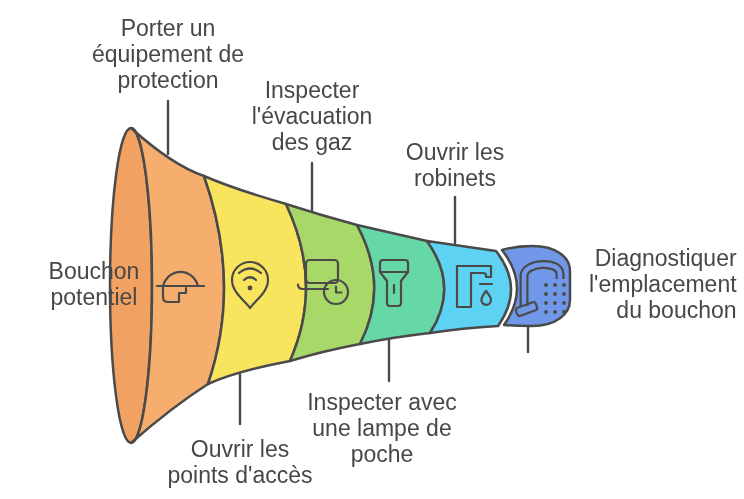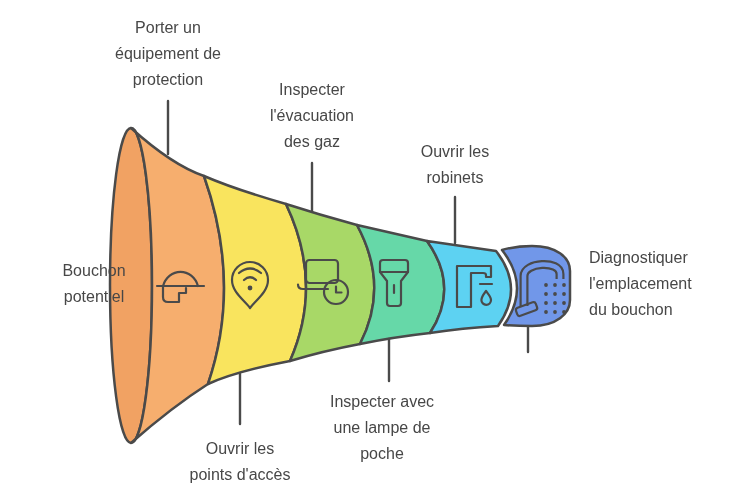--- a/index.html
+++ b/index.html
@@ -6,27 +6,27 @@
   body {
     width:744px; height:499px;
     background: var(--background, #ffffff);
     font-family: "Liberation Sans", sans-serif;
     position:relative; overflow:hidden;
   }
   .stage { position:absolute; inset:0; }
   svg.funnel { position:absolute; left:0; top:0; }
   .label {
     position:absolute;
-    font-size:16px; line-height:26px;
+    font-size:23px; line-height:26px;
     color: var(--text, #474747);
     white-space:pre-line;
     text-align:center;
   }
   .label.center { transform:translateX(-50%); }
-  .label.left-align { text-align:left; }
+  .label.left-align { text-align:right; }
   .ink  { stroke: var(--outline, #4a4a4a); }
   .seg  { stroke-width:2.5; stroke-linejoin:round; }
   .icon-stroke { fill:none; stroke-width:2.2; stroke-linecap:round; stroke-linejoin:round; }
   .pipe-outer  { fill:none; stroke-width:9; stroke-linecap:butt; }
   .pipe-inner  { fill:none; stroke-width:4.6; stroke-linecap:butt; }
   .connector   { stroke-width:2.4; stroke-linecap:round; }
   .ink-fill    { fill: var(--outline, #4a4a4a); }
 </style>
 </head>
 <body>

